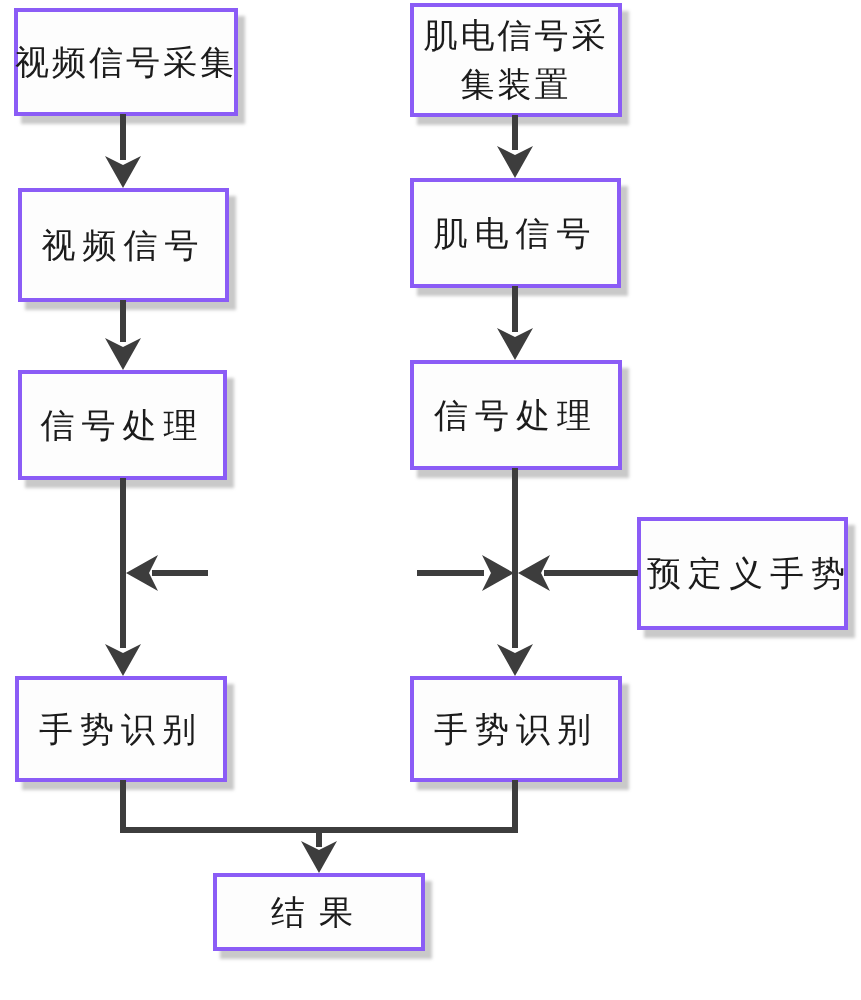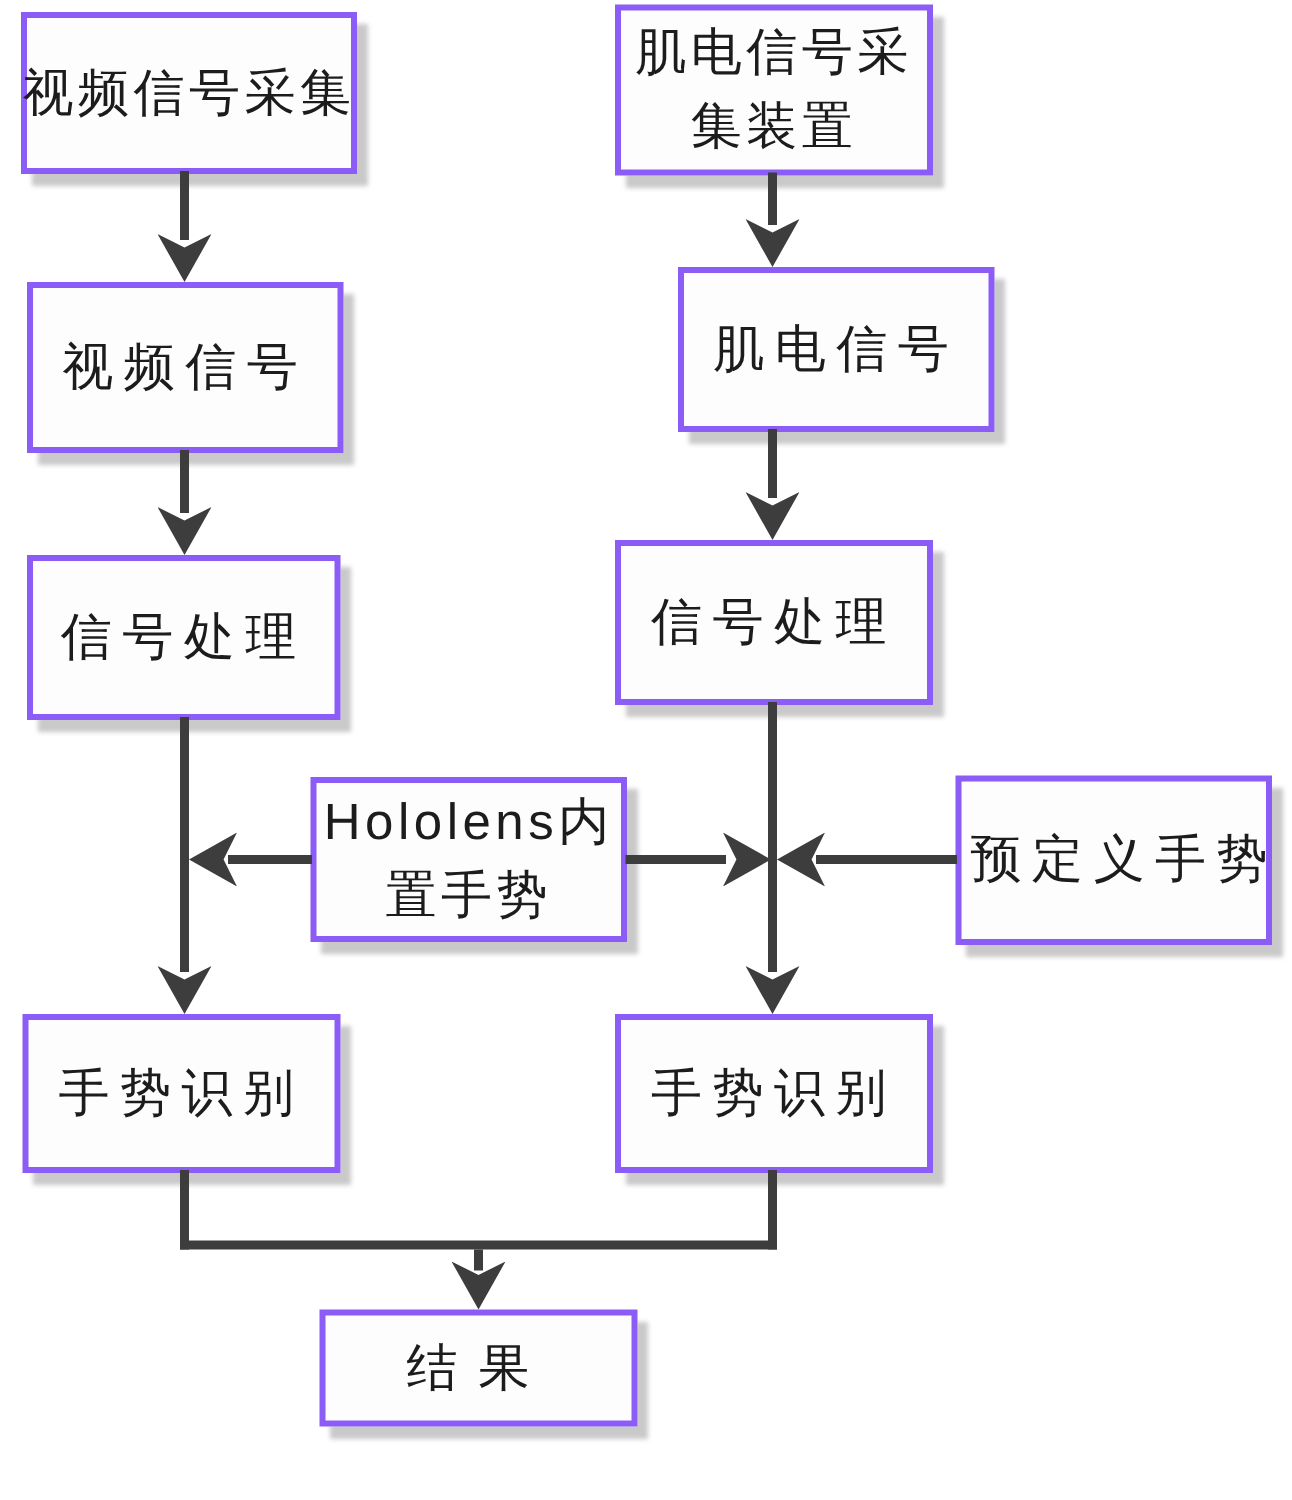--- a/index.html
+++ b/index.html
@@ -66,36 +66,32 @@
 
   <div class="box" style="left:410px; top:3px; width:212px; height:114px;">
     <span class="lbl">肌电信号采</span>
     <span class="lbl">集装置</span>
   </div>
 
   <div class="box" style="left:18px; top:188px; width:211px; height:114px;">
     <span class="lbl sp6">视频信号</span>
   </div>
 
-  <div class="box" style="left:410px; top:178px; width:211px; height:110px;margin-left:42px;">
+  <div class="box" style="left:410px; top:178px; width:211px; height:110px;">
     <span class="lbl sp6">肌电信号</span>
   </div>
 
   <div class="box" style="left:18px; top:370px; width:209px; height:110px;">
     <span class="lbl sp6">信号处理</span>
   </div>
 
   <div class="box" style="left:410px; top:360px; width:212px; height:110px;">
     <span class="lbl sp6">信号处理</span>
   </div>
 
-  <div class="box" style="left:207px; top:518px; width:211px; height:110px;">
-    <span class="lbl">Hololens内</span>
-    <span class="lbl">置手势</span>
-  </div>
 
   <div class="box" style="left:637px; top:517px; width:211px; height:113px;padding-left:14px;">
     <span class="lbl sp6">预定义手势</span>
   </div>
 
   <div class="box" style="left:15px; top:676px; width:212px; height:106px;">
     <span class="lbl sp6">手势识别</span>
   </div>
 
   <div class="box" style="left:410px; top:676px; width:212px; height:106px;">

